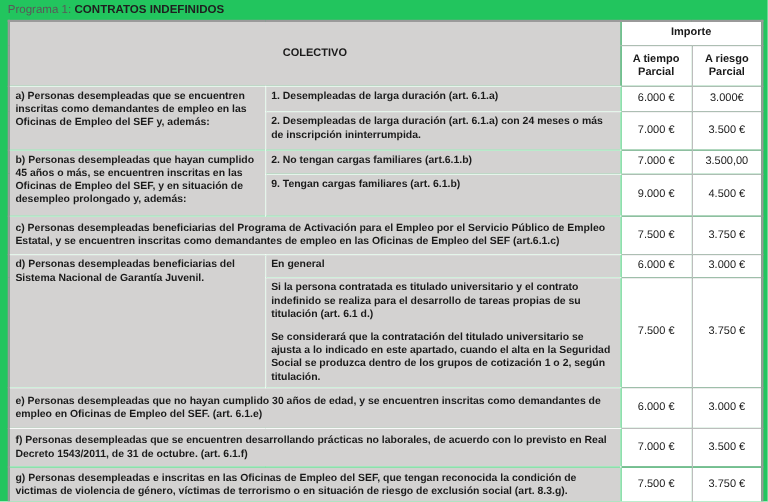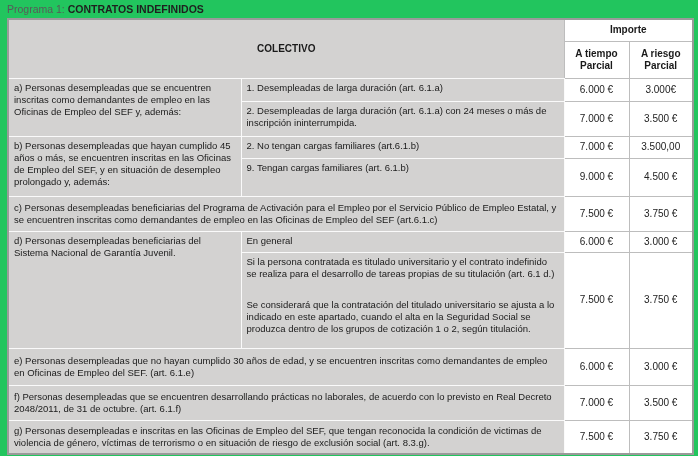--- a/index.html
+++ b/index.html
@@ -10,28 +10,28 @@
   }
   .title{padding:3px 0 3px 7px;font-size:10.5px;line-height:12px;color:#595959;}
   .title .b{font-weight:bold;color:#1f1f1f;}
   table.prg{
     border-collapse:collapse;table-layout:fixed;
     margin-left:7px;width:685px;
     border:2px solid #9a9a9a;
     font-size:9.5px;line-height:12px;color:#1a1a1a;
   }
   td{padding:3px 5px;vertical-align:top;overflow:hidden;}
-  td.g{background:#d3d2d1;border:1px solid #fafafa;}
+  td.g{background:#d3d2d1;border:1px solid #fafafa;font-weight:bold;}
   td.w{background:#ffffff;border:1px solid #bdbdbd;}
   td.c{text-align:center;vertical-align:middle;}
   td.hdrc{font-weight:bold;font-size:10px;margin-top:41px;}
   td.hdr-colectivo{border-right-color:#bdbdbd;}
   td.val{font-size:10px;color:#222;}
   td.mid{vertical-align:middle;margin-top:40px;}
-  .p2{display:block;margin-top:19px;}
+  .p2{display:block;margin-top:9px;}
   .p1{display:block;}
 </style>
 </head>
 <body>
 
 <div class="page">
 
   <div class="title"><span>Programa 1:</span> <span class="b">CONTRATOS INDEFINIDOS</span></div>
 
   <table class="prg">
@@ -97,21 +97,21 @@
       <td class="w c val">3.750 €</td>
     </tr>
 
     <tr style="height:37px">
       <td class="g mid" colspan="2">e) Personas desempleadas que no hayan cumplido 30 años de edad, y se encuentren inscritas como demandantes de empleo en Oficinas de Empleo del SEF. (art. 6.1.e)</td>
       <td class="w c val">6.000 €</td>
       <td class="w c val">3.000 €</td>
     </tr>
 
     <tr style="height:35px">
-      <td class="g mid" colspan="2">f) Personas desempleadas que se encuentren desarrollando prácticas no laborales, de acuerdo con lo previsto en Real Decreto 2048/2011, de 31 de octubre. (art. 6.1.f)</td>
+      <td class="g mid" colspan="2">f) Personas desempleadas que se encuentren desarrollando prácticas no laborales, de acuerdo con lo previsto en Real Decreto 1543/2011, de 31 de octubre. (art. 6.1.f)</td>
       <td class="w c val">7.000 €</td>
       <td class="w c val">3.500 €</td>
     </tr>
 
     <tr style="height:34px">
       <td class="g mid" colspan="2">g) Personas desempleadas e inscritas en las Oficinas de Empleo del SEF, que tengan reconocida la condición de victimas de violencia de género, víctimas de terrorismo o en situación de riesgo de exclusión social (art. 8.3.g).</td>
       <td class="w c val">7.500 €</td>
       <td class="w c val">3.750 €</td>
     </tr>
 

